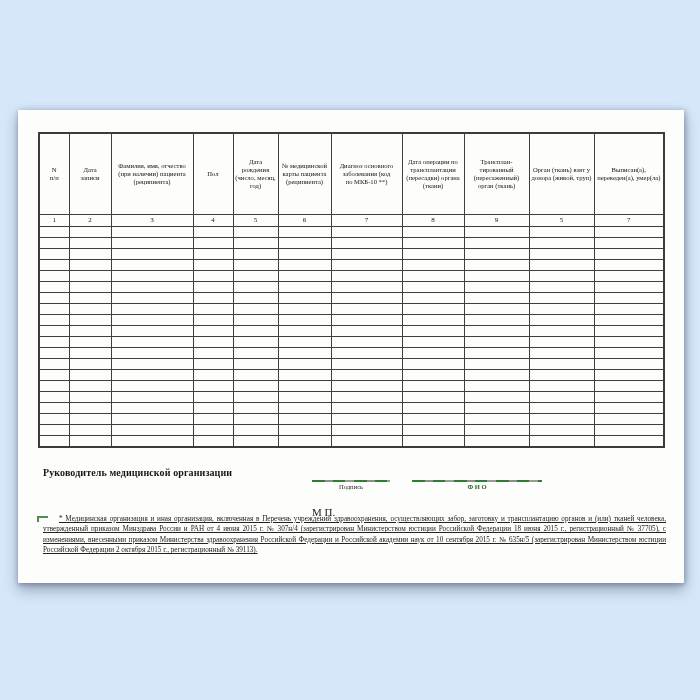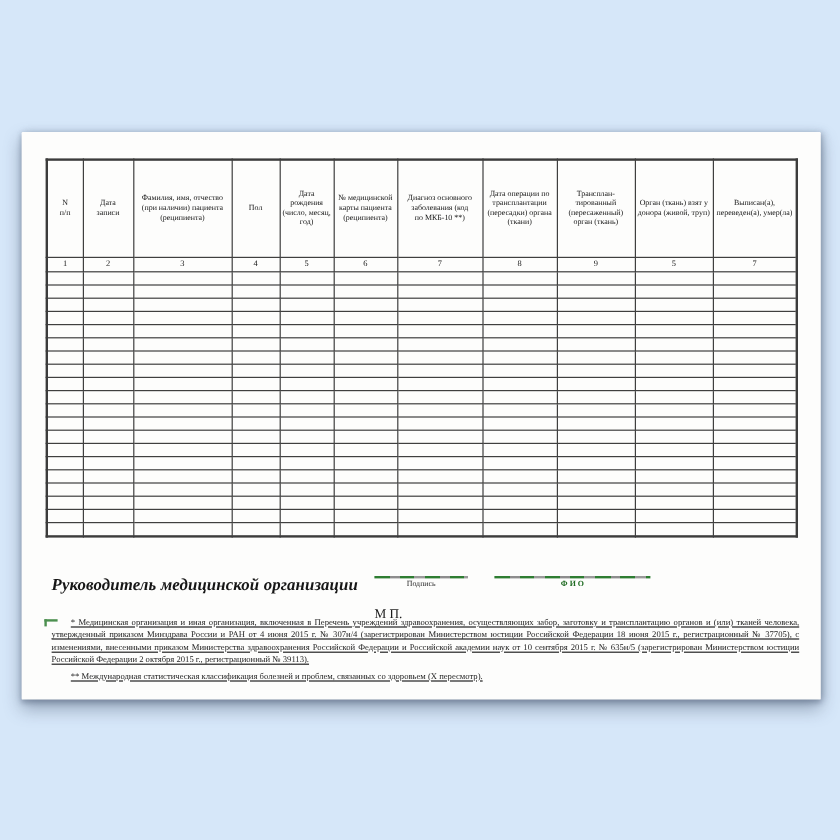--- a/index.html
+++ b/index.html
@@ -35,22 +35,22 @@
     white-space:pre-line;
   }
   table.log thead tr.nums td{
     height:11px;font-size:7px;line-height:9px;
     text-align:center;vertical-align:middle;
     border-top:1.5px solid #3c3c3c;border-bottom:1.5px solid #3c3c3c;
   }
   table.log tbody tr{height:11px;}
   table.log tbody td{font-size:7px;}
   .signatory{
-    position:absolute;left:25px;top:371px;
-    font-size:14px;font-weight:600;color:#161616;letter-spacing:.1px;font-style:italic;
+    position:absolute;left:25px;top:357px;
+    font-size:10px;font-weight:600;color:#161616;letter-spacing:.1px;
   }
   .sigline{
     position:absolute;top:370px;height:2px;
     background:repeating-linear-gradient(90deg,#2e7d32 0 13px,#8d8d8d 13px 21px,#2e7d32 21px 33px,#9a9a9a 33px 42px);
   }
   .sigline.l1{left:294px;width:78px;}
   .sigline.l2{left:394px;width:130px;}
   .siglabel{
     position:absolute;top:373px;
     font-size:6.6px;text-align:center;color:#2a2a2a;
@@ -396,17 +396,16 @@
 
     <div class="sigline l2"></div>
     <div class="siglabel s2">Ф И О</div>
 
     <div class="stamp">М П.</div>
 
     <div class="mark-corner"></div>
 
     <div class="footnotes">
       <p>* Медицинская организация и иная организация, включенная в Перечень учреждений здравоохранения, осуществляющих забор, заготовку и трансплантацию органов и (или) тканей человека, утвержденный приказом Минздрава России и РАН от 4 июня 2015 г. № 307н/4 (зарегистрирован Министерством юстиции Российской Федерации 18 июня 2015 г., регистрационный № 37705), с изменениями, внесенными приказом Министерства здравоохранения Российской Федерации и Российской академии наук от 10 сентября 2015 г. № 635н/5 (зарегистрирован Министерством юстиции Российской Федерации 2 октября 2015 г., регистрационный № 39113).</p>
-      <p>** Международная статистическая классификация болезней и проблем, связанных со здоровьем (X пересмотр).</p>
     </div>
 
   </div>
 </div>
 
 </body></html>

